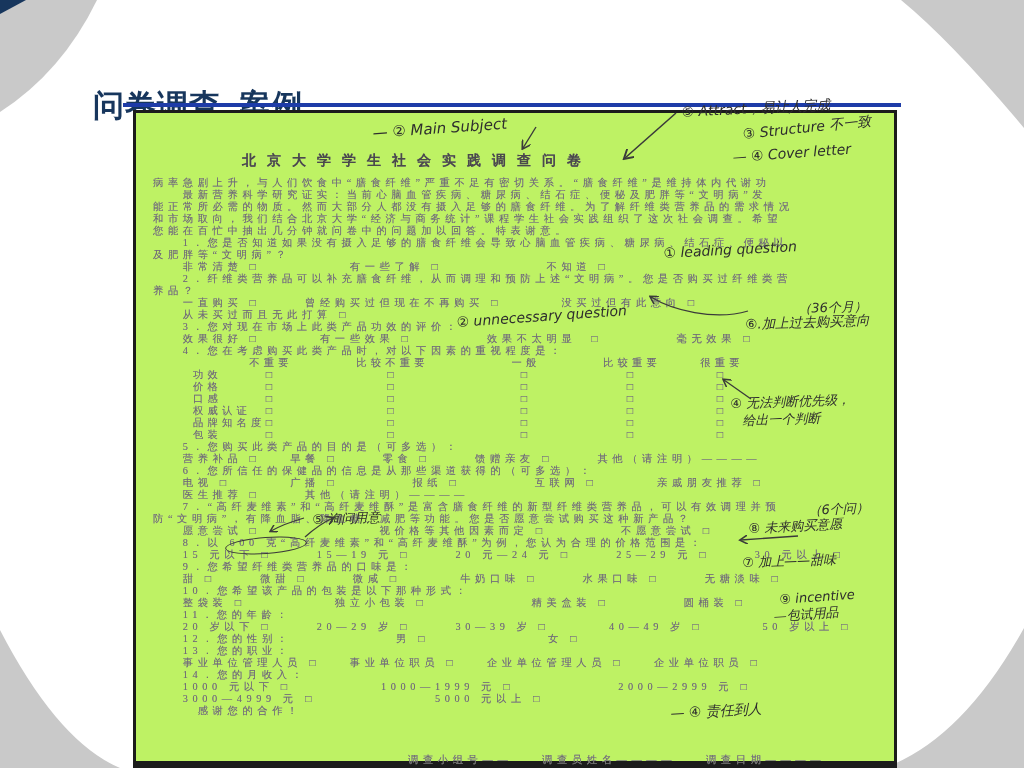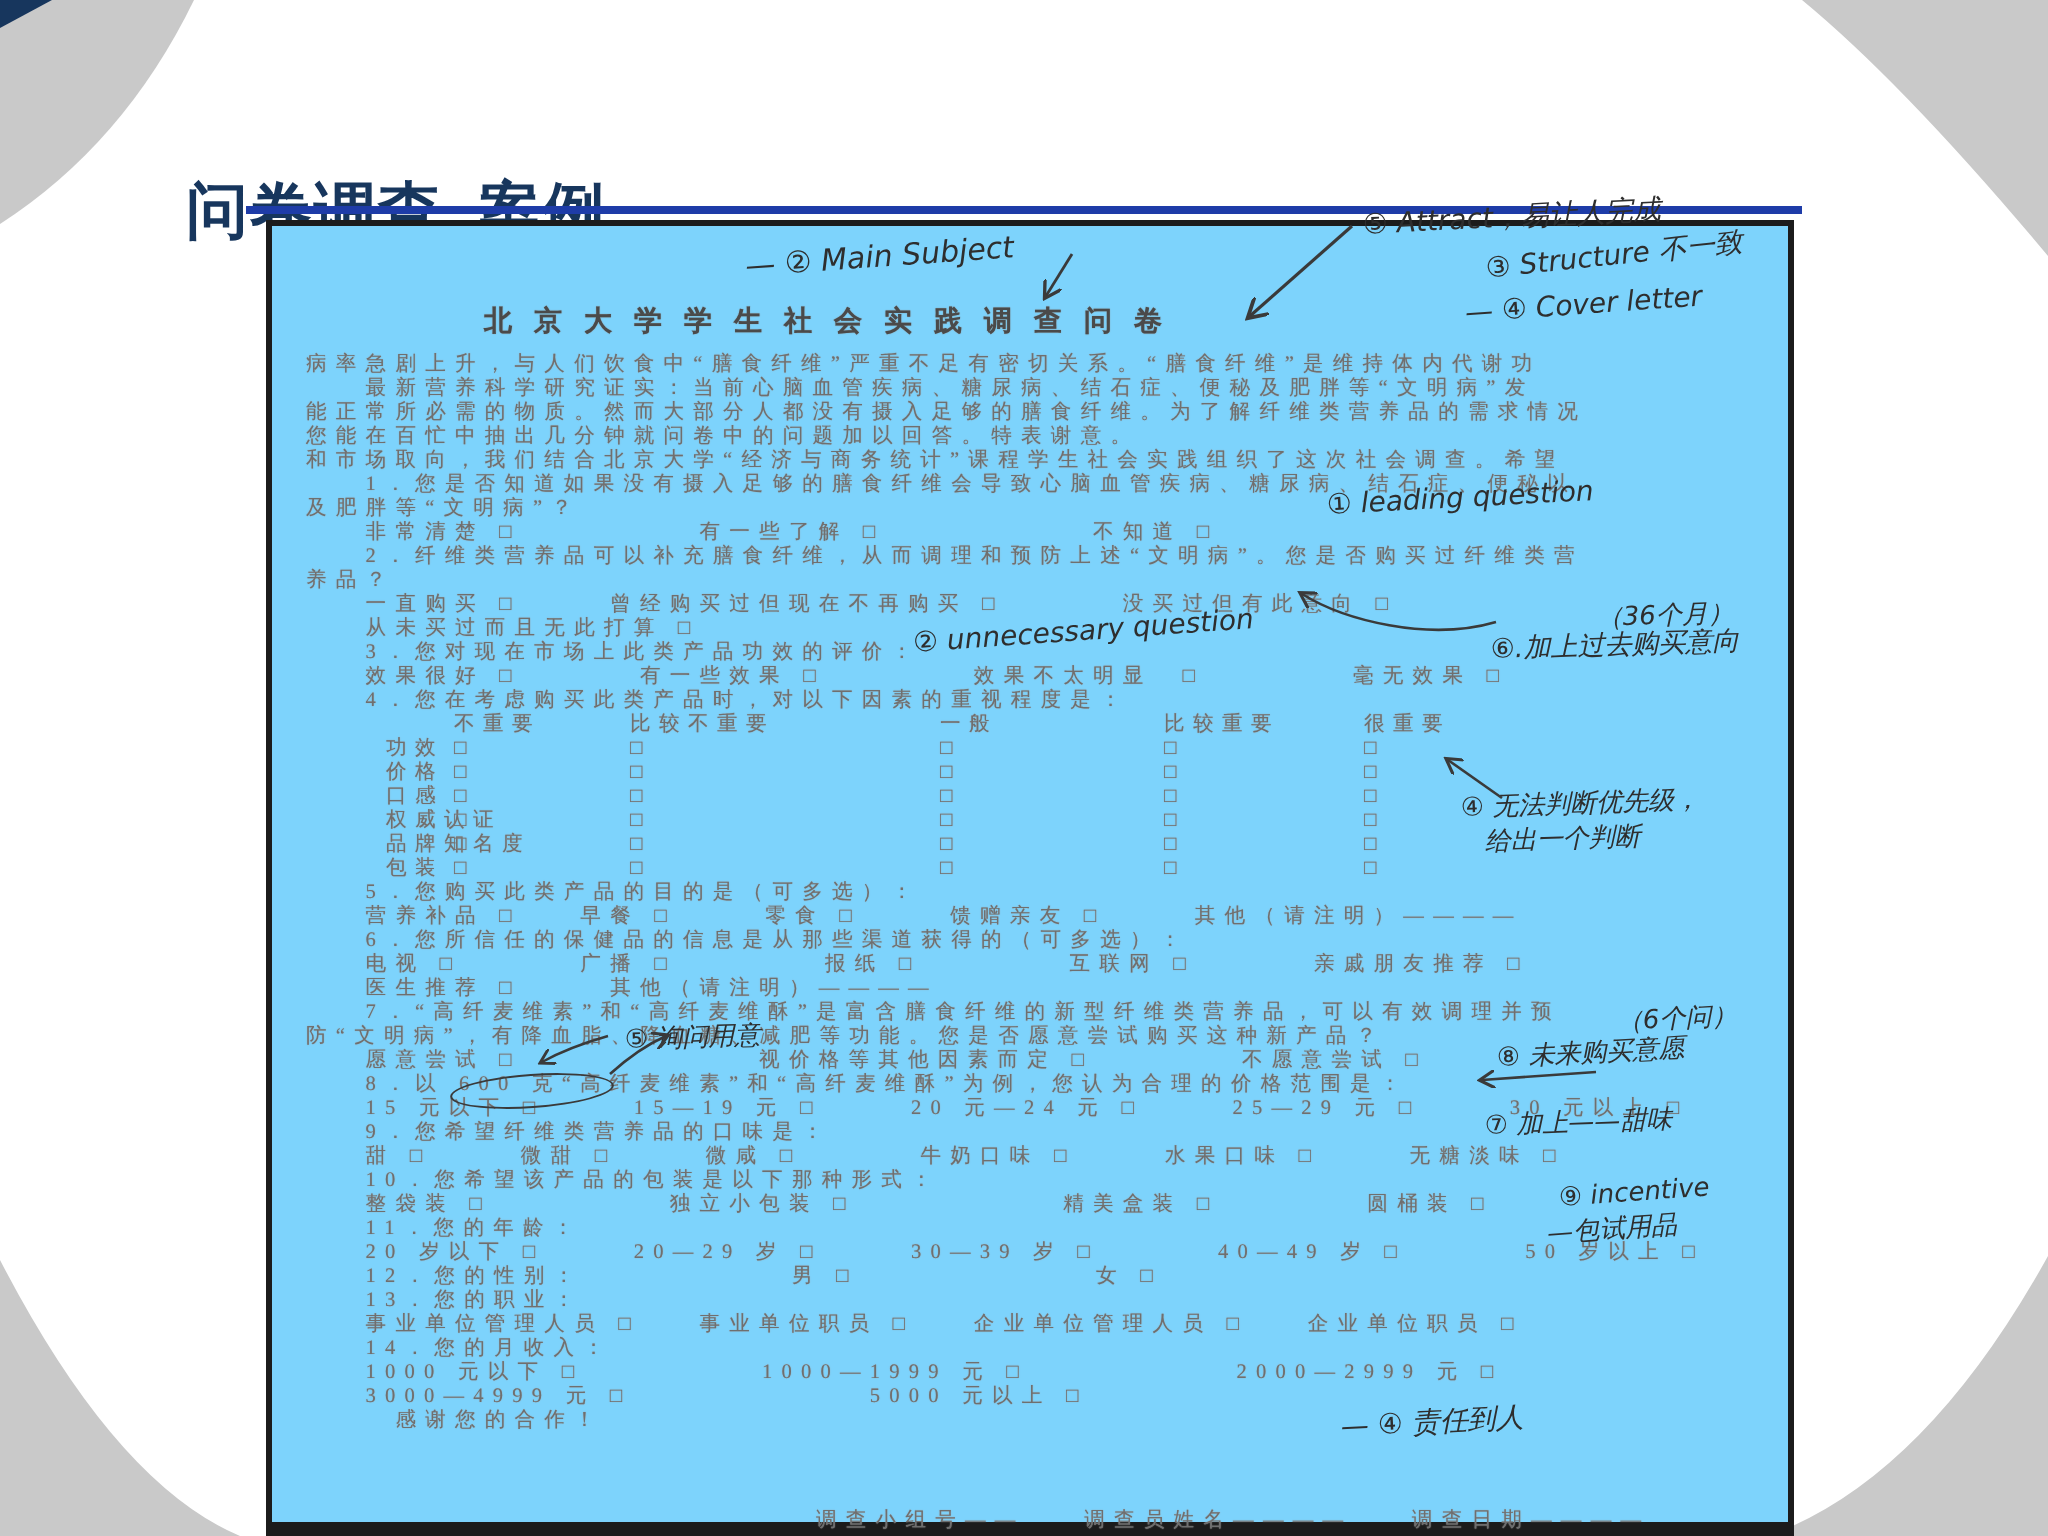--- a/index.html
+++ b/index.html
@@ -5,30 +5,30 @@
   html,body{margin:0;padding:0;background:#ffffff;}
   .slide{position:relative;width:1024px;height:768px;overflow:hidden;
          font-family:"Liberation Sans",sans-serif;background:#ffffff;}
   svg.bg{position:absolute;left:0;top:0;width:1024px;height:768px;}
   .title{position:absolute;left:93px;top:64px;font-size:31px;font-weight:bold;
          color:#17365d;letter-spacing:1px;white-space:nowrap;}
   .title-underline{position:absolute;left:123px;top:103px;width:778px;height:4px;background:#1e3ca8;}
 
   
   .doc{position:absolute;left:133px;top:110px;width:758px;height:648px;
-       background:#7dd3fc;border:3px solid #1c1c1c;border-bottom-width:7px;}
+       background:#bef264;border:3px solid #1c1c1c;border-bottom-width:7px;}
   .doc-title{position:absolute;top:39px;left:106px;font-size:14px;font-weight:bold;color:#4a4a4a;
        letter-spacing:11px;white-space:nowrap;font-family:"Liberation Serif",serif;text-shadow:0 0 .6px #888;}
   .doc-body{position:absolute;top:64px;left:17px;right:5px;color:#6f6f6f;
        font-family:"Liberation Serif",serif;text-shadow:0 0 .6px #9a9a9a;}
   .p-line{height:12px;line-height:12px;font-size:10.3px;letter-spacing:4.6px;white-space:nowrap;overflow:visible;}
   .grid{margin-left:40px;}
   .g-row{display:flex;height:12px;line-height:12px;font-size:10.3px;letter-spacing:4.2px;}
   .g-label{width:34px;flex:none;white-space:nowrap;}
-  .g-cell{flex:none;text-align:left;white-space:nowrap;}
+  .g-cell{flex:none;text-align:center;white-space:nowrap;}
   .g-c1{width:88px;} .g-c2{width:155px;} .g-c3{width:112px;} .g-c4{width:100px;} .g-c5{width:80px;}
   .doc-footer{margin-top:36px;margin-left:255px;font-size:10.3px;letter-spacing:4.6px;white-space:nowrap;}
   .doc-page{margin-top:4px;text-align:center;font-size:10px;letter-spacing:0;}
 
   
   .hand{position:absolute;font-family:"DejaVu Sans",sans-serif;font-style:italic;
         color:#2e2e2e;white-space:nowrap;transform-origin:left top;}
   .circle-600{position:absolute;left:225px;top:537px;width:80px;height:15px;
         border:1.5px solid #3a3a3a;border-radius:50%;transform:rotate(-4deg);}
   svg.arrows{position:absolute;left:0;top:0;width:1024px;height:768px;pointer-events:none;}
@@ -50,22 +50,22 @@
   <div class="title-underline"></div>
 
   <div class="doc">
     <div class="doc-title">北京大学学生社会实践调查问卷</div>
     <div class="doc-body">
 
       <div>
           <div class="p-line">病率急剧上升，与人们饮食中“膳食纤维”严重不足有密切关系。“膳食纤维”是维持体内代谢功</div>
           <div class="p-line">　　最新营养科学研究证实：当前心脑血管疾病、糖尿病、结石症、便秘及肥胖等“文明病”发</div>
           <div class="p-line">能正常所必需的物质。然而大部分人都没有摄入足够的膳食纤维。为了解纤维类营养品的需求情况</div>
+          <div class="p-line">和市场取向，我们结合北京大学“经济与商务统计”课程学生社会实践组织了这次社会调查。希望</div>
           <div class="p-line">您能在百忙中抽出几分钟就问卷中的问题加以回答。特表谢意。</div>
-          <div class="p-line">和市场取向，我们结合北京大学“经济与商务统计”课程学生社会实践组织了这次社会调查。希望</div>
           <div class="p-line">　　1．您是否知道如果没有摄入足够的膳食纤维会导致心脑血管疾病、糖尿病、结石症、便秘以</div>
           <div class="p-line">及肥胖等“文明病”？</div>
           <div class="p-line">　　非常清楚 □　　　　　　有一些了解 □　　　　　　　不知道 □</div>
           <div class="p-line">　　2．纤维类营养品可以补充膳食纤维，从而调理和预防上述“文明病”。您是否购买过纤维类营</div>
           <div class="p-line">养品？</div>
           <div class="p-line">　　一直购买 □　　　曾经购买过但现在不再购买 □　　　　没买过但有此意向 □</div>
           <div class="p-line">　　从未买过而且无此打算 □</div>
           <div class="p-line">　　3．您对现在市场上此类产品功效的评价：</div>
           <div class="p-line">　　效果很好 □　　　　有一些效果 □　　　　　效果不太明显　□　　　　　毫无效果 □</div>
           <div class="p-line">　　4．您在考虑购买此类产品时，对以下因素的重视程度是：</div>

